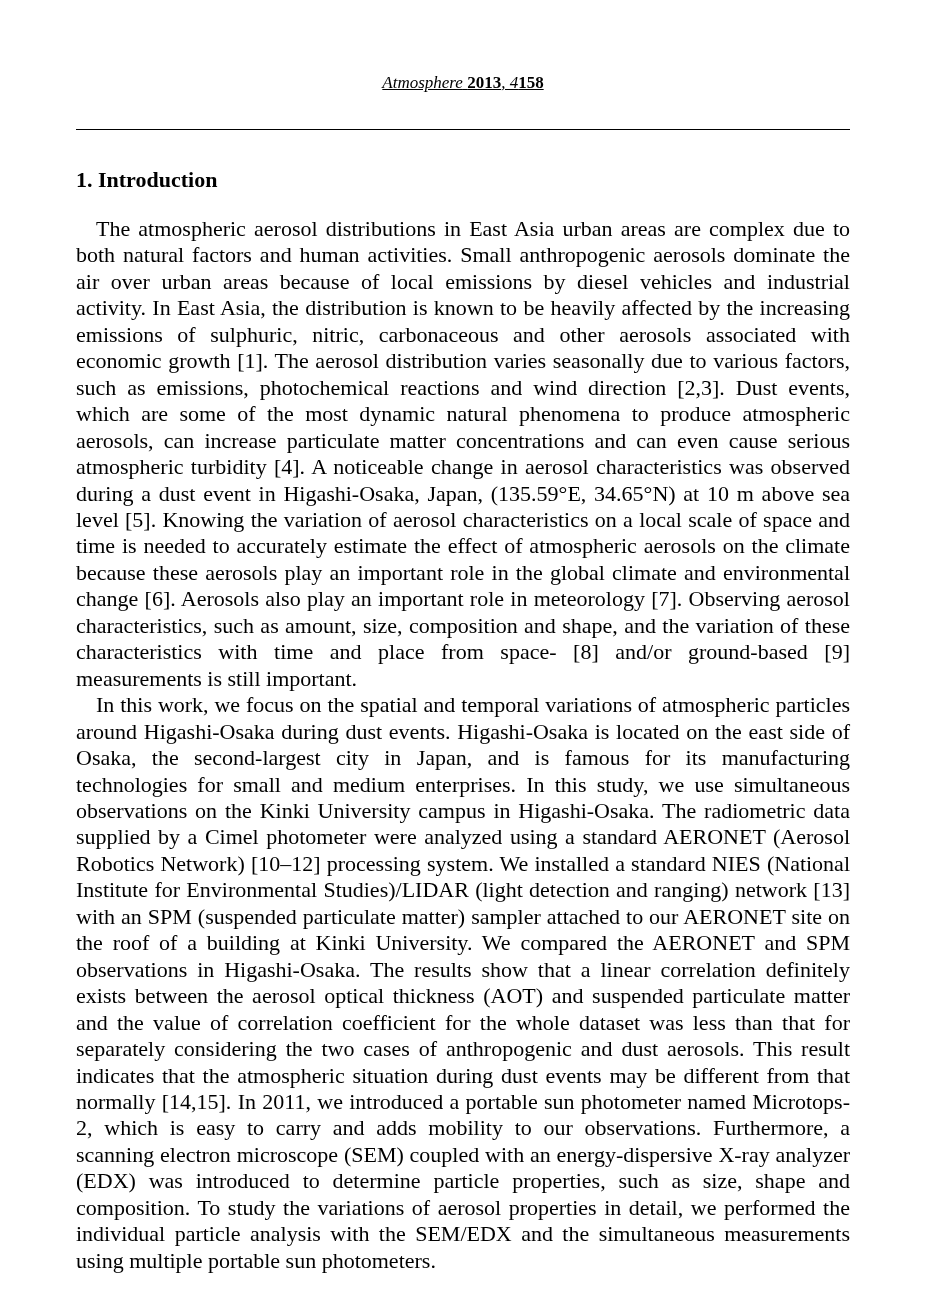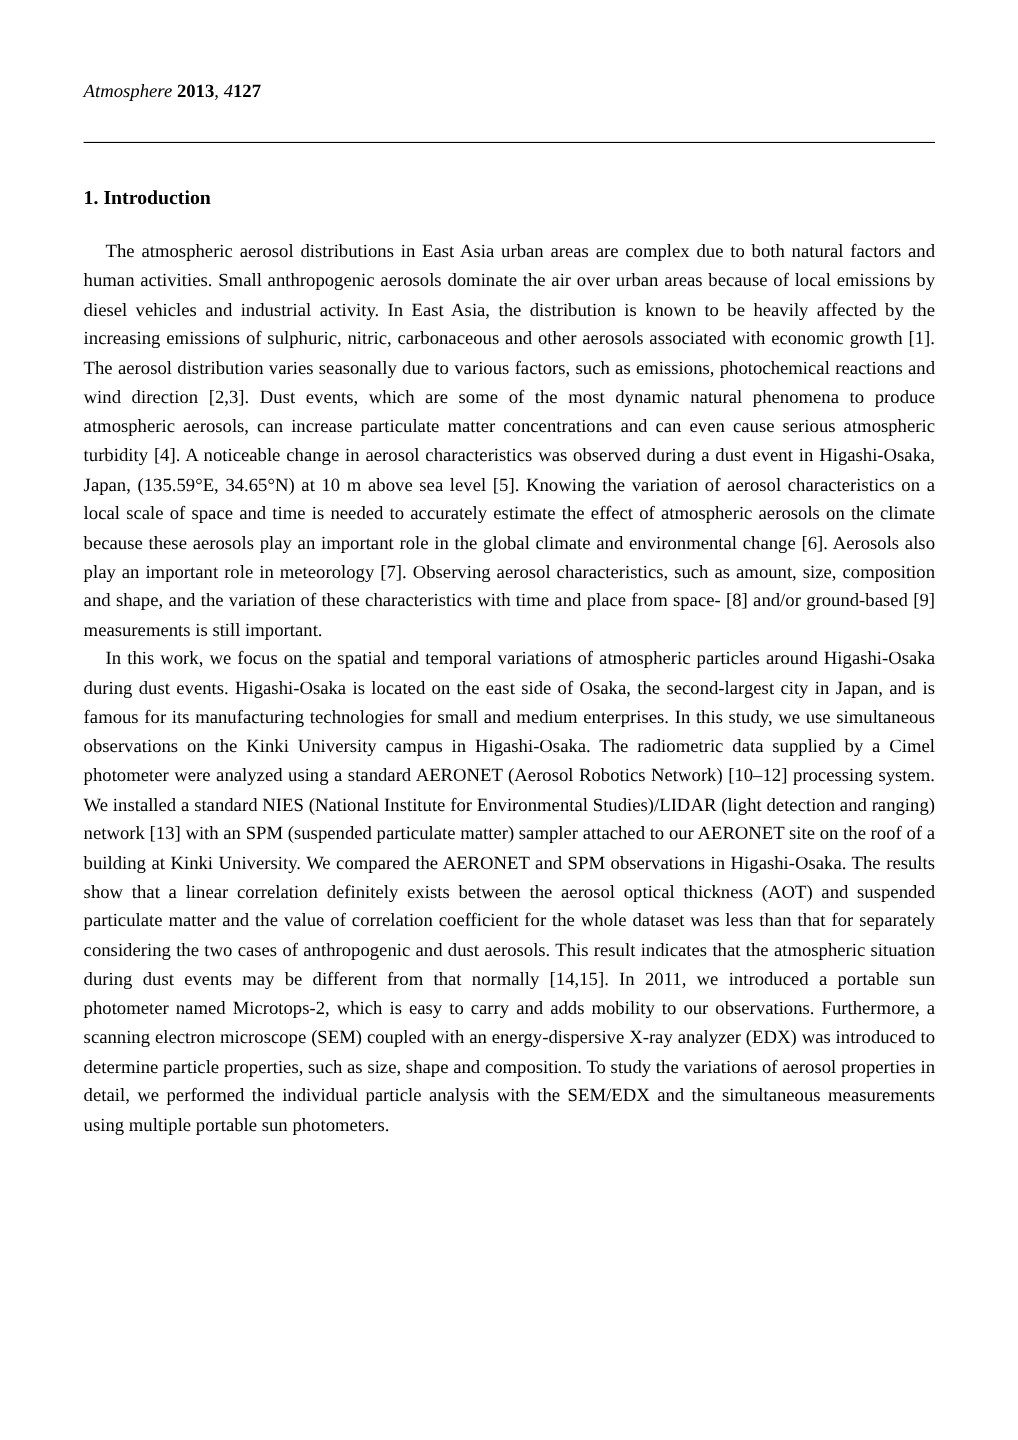--- a/index.html
+++ b/index.html
@@ -17,64 +17,65 @@
   .page {
     position: relative;
     width: 925px;
     height: 1309px;
     box-sizing: border-box;
     background: #ffffff;
     padding: 72px 75px 0 76px;
   }
   .page-header {
     display: flex;
-    justify-content: flex-start;
+    justify-content: center;
     align-items: baseline;
     font-size: 17px;
     line-height: 21px;
+    text-decoration: underline;
   }
   .italic { font-style: italic; }
   .bold   { font-weight: bold; }
   .keywords-block {
     margin: 34px 44px 0 44px;
     font-size: 17px;
     line-height: 26.5px;
     text-align: justify;
   }
   .rule {
     border: none;
     border-top: 1.6px solid #000000;
     margin: 36px 0 0 0;
     width: 100%;
   }
   .section-heading {
     margin: 39px 0 26px 0;
-    font-size: 18px;
+    font-size: 22px;
     font-weight: bold;
     line-height: 21px;
   }
   .body-para {
     margin: 0;
-    font-size: 17px;
+    font-size: 22px;
     line-height: 26.45px;
     text-align: justify;
     text-indent: 20px;
   }
 </style>
 </head>
 <body>
 
 <div class="page">
 
   <header class="page-header">
     <div>
       <span class="italic">Atmosphere</span>
       <span><span class="bold">2013</span><span class="italic">, 4</span></span>
     </div>
-    <div class="bold">127</div>
+    <div class="bold">158</div>
   </header>
 
 
   <hr class="rule">
 
   <h2 class="section-heading">1. Introduction</h2>
 
   <p class="body-para">The atmospheric aerosol distributions in East Asia urban areas are complex due to both natural factors and human activities. Small anthropogenic aerosols dominate the air over urban areas because of local emissions by diesel vehicles and industrial activity. In East Asia, the distribution is known to be heavily affected by the increasing emissions of sulphuric, nitric, carbonaceous and other aerosols associated with economic growth [1]. The aerosol distribution varies seasonally due to various factors, such as emissions, photochemical reactions and wind direction [2,3]. Dust events, which are some of the most dynamic natural phenomena to produce atmospheric aerosols, can increase particulate matter concentrations and can even cause serious atmospheric turbidity [4]. A noticeable change in aerosol characteristics was observed during a dust event in Higashi-Osaka, Japan, (135.59°E, 34.65°N) at 10 m above sea level [5]. Knowing the variation of aerosol characteristics on a local scale of space and time is needed to accurately estimate the effect of atmospheric aerosols on the climate because these aerosols play an important role in the global climate and environmental change [6]. Aerosols also play an important role in meteorology [7]. Observing aerosol characteristics, such as amount, size, composition and shape, and the variation of these characteristics with time and place from space- [8] and/or ground-based [9] measurements is still important.</p>
   <p class="body-para">In this work, we focus on the spatial and temporal variations of atmospheric particles around Higashi-Osaka during dust events. Higashi-Osaka is located on the east side of Osaka, the second-largest city in Japan, and is famous for its manufacturing technologies for small and medium enterprises. In this study, we use simultaneous observations on the Kinki University campus in Higashi-Osaka. The radiometric data supplied by a Cimel photometer were analyzed using a standard AERONET (Aerosol Robotics Network) [10–12] processing system. We installed a standard NIES (National Institute for Environmental Studies)/LIDAR (light detection and ranging) network [13] with an SPM (suspended particulate matter) sampler attached to our AERONET site on the roof of a building at Kinki University. We compared the AERONET and SPM observations in Higashi-Osaka. The results show that a linear correlation definitely exists between the aerosol optical thickness (AOT) and suspended particulate matter and the value of correlation coefficient for the whole dataset was less than that for separately considering the two cases of anthropogenic and dust aerosols. This result indicates that the atmospheric situation during dust events may be different from that normally [14,15]. In 2011, we introduced a portable sun photometer named Microtops-2, which is easy to carry and adds mobility to our observations. Furthermore, a scanning electron microscope (SEM) coupled with an energy-dispersive X-ray analyzer (EDX) was introduced to determine particle properties, such as size, shape and composition. To study the variations of aerosol properties in detail, we performed the individual particle analysis with the SEM/EDX and the simultaneous measurements using multiple portable sun photometers.</p>
 

